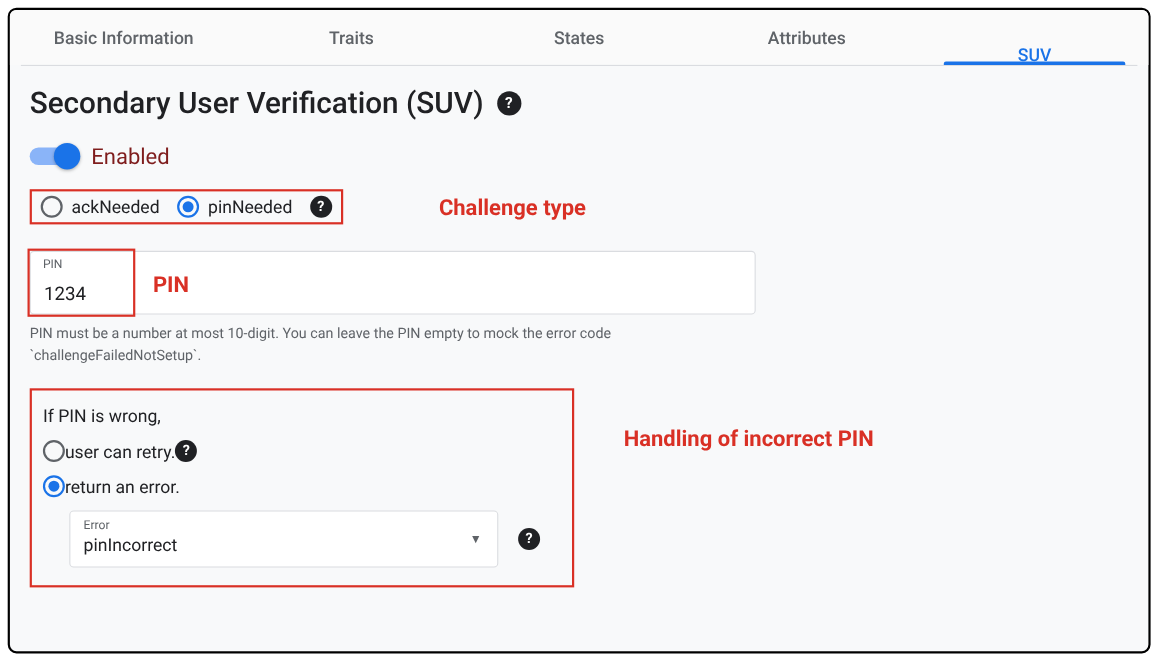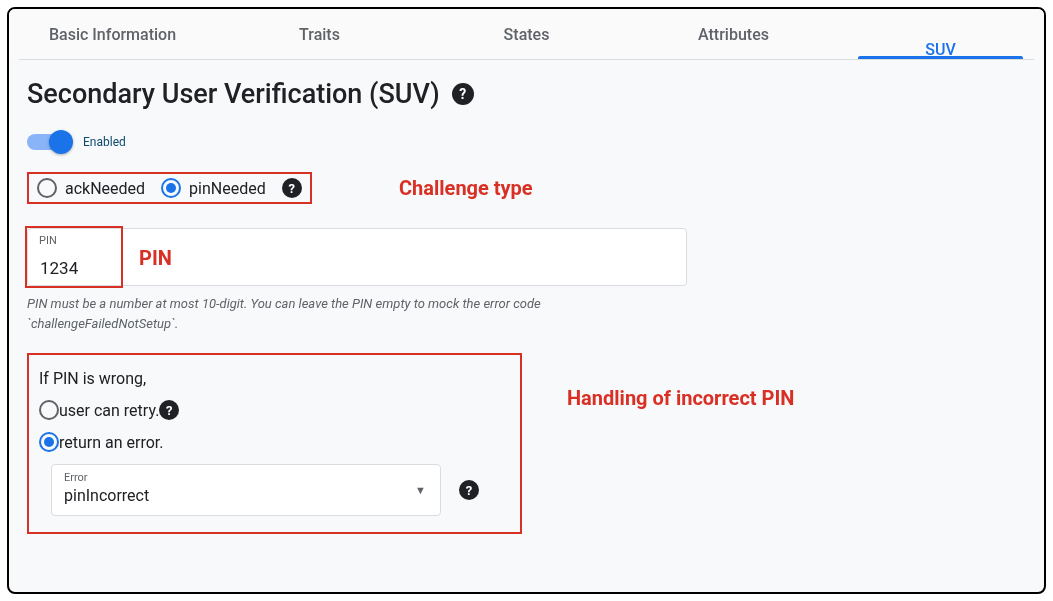--- a/index.html
+++ b/index.html
@@ -120,22 +120,22 @@
       position: absolute;
       top: 0;
       left: 22px;
       width: 24px;
       height: 24px;
       background: #1a73e8;
       border-radius: 50%;
       box-shadow: 0 1px 3px rgba(0,0,0,0.3);
     }
     .toggle-label {
-      font-size: 12px;
-      color: #0c4a6e;
+      font-size: 20px;
+      color: #7f1d1d;
     }
     .radio-option {
       display: flex;
       align-items: center;
       gap: 8px;
       cursor: pointer;
     }
     .radio-circle {
       width: 20px;
       height: 20px;
@@ -205,21 +205,20 @@
       height: 62px;
       border: 2px solid #d93025;
       pointer-events: none;
     }
     .helper-text {
       font-size: 13px;
       color: #5f6368;
       width: 660px;
       margin-top: 8px;
       line-height: 1.5;
-      font-style: italic;
     }
     .wrong-pin-box {
       border: 2px solid #d93025;
       width: 495px;
       margin-top: 20px;
       padding: 14px 14px 16px 10px;
     }
     .wrong-pin-title {
       font-size: 16px;
       color: #202124;
@@ -229,21 +228,21 @@
       display: flex;
       align-items: center;
       gap: 0;
       cursor: pointer;
       margin-bottom: 12px;
     }
     .error-select-row {
       display: flex;
       align-items: center;
       gap: 18px;
-      margin-left: 12px;
+      margin-left: 24px;
       margin-top: 6px;
     }
     .error-select {
       position: relative;
       width: 390px;
       height: 52px;
       background: #fff;
       border: 1px solid #dadce0;
       border-radius: 4px;
       display: flex;

